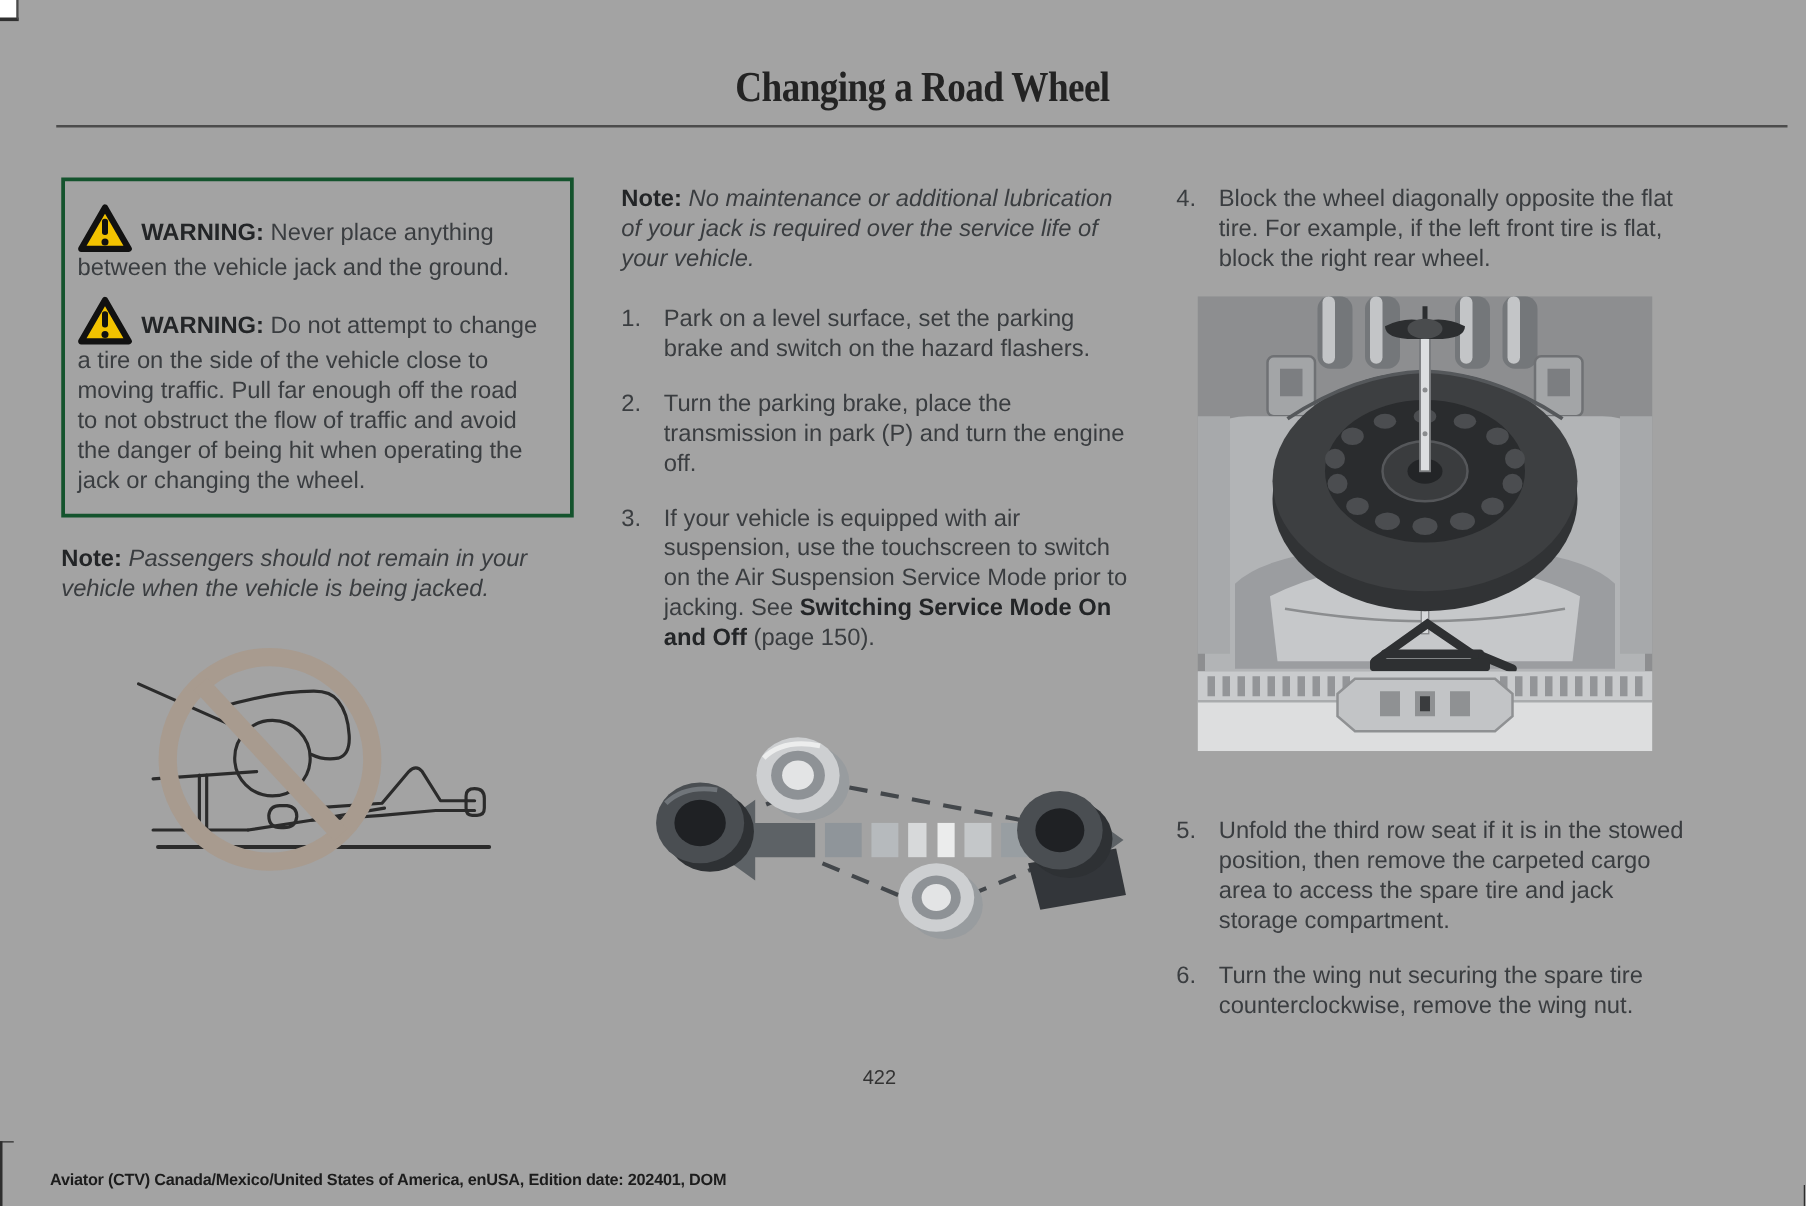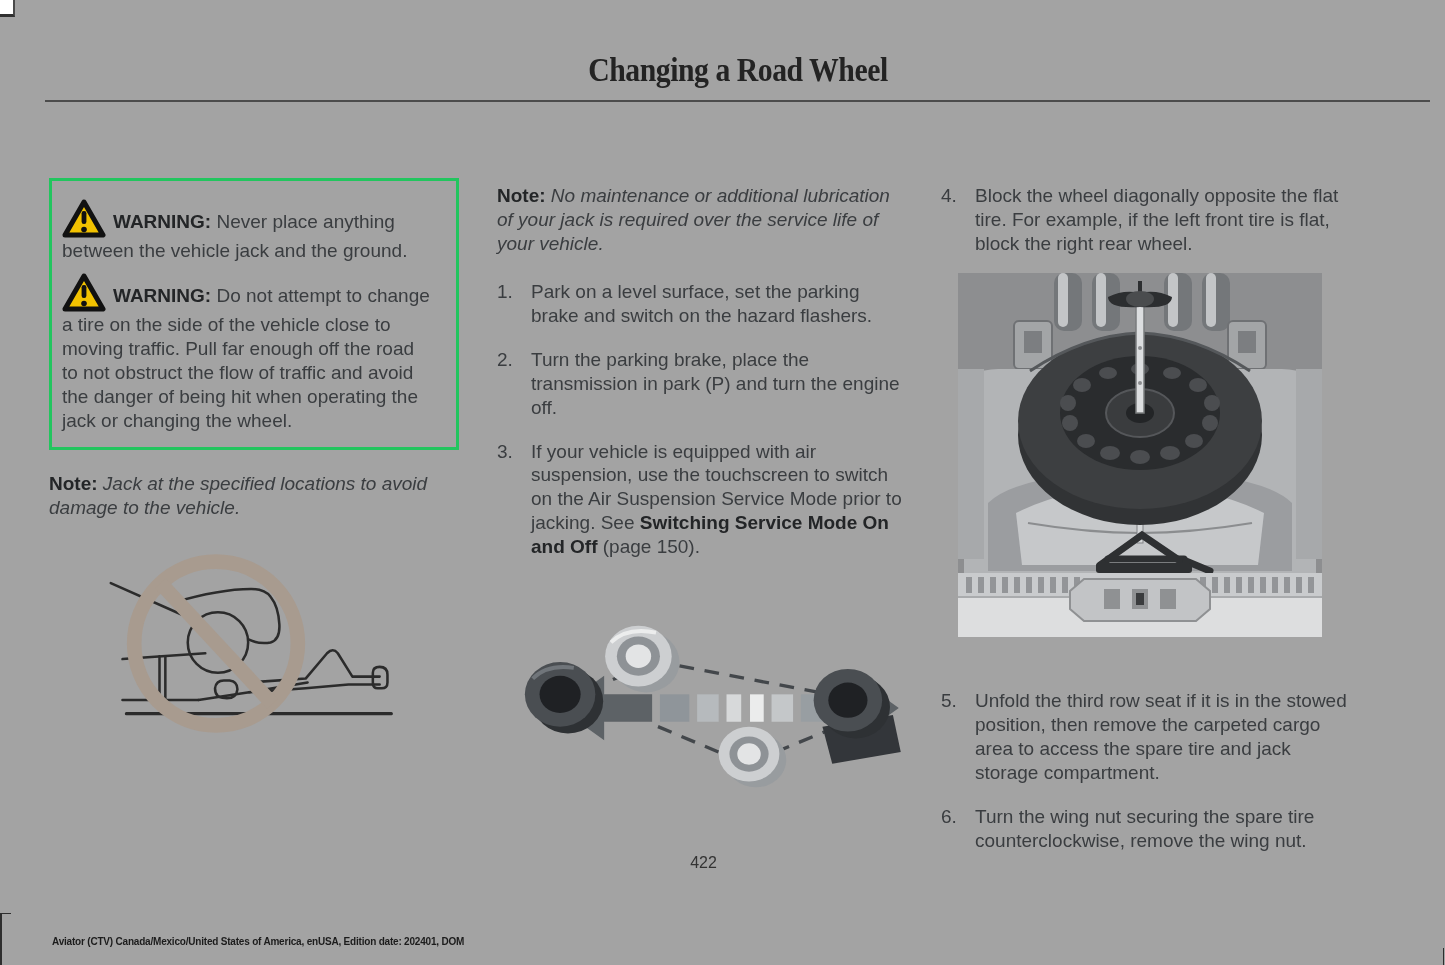--- a/index.html
+++ b/index.html
@@ -13,27 +13,27 @@
   
   .title-wrap { position: absolute; left: 45px; right: 15px; top: 50px; text-align: center; }
   h1.title {
     display: inline-block; font-family: "Liberation Serif", "DejaVu Serif", serif;
     font-weight: 700; font-size: 31px; color: #232323; letter-spacing: -0.5px;
     transform: scale(0.96, 1.1);
   }
   .rule { position: absolute; left: 45px; right: 15px; top: 100px; border-top: 2px solid #4c4c4c; }
 
   
-  .col { position: absolute; top: 148px; margin-top: 36px; }
+  .col { position: absolute; top: 148px; }
   .col-left  { left: 49px;  width: 410px; top: 142px; }
   .col-mid   { left: 497px; width: 413px; }
   .col-right { left: 941px; width: 412px; }
 
   
-  .warning-box { border: 3px solid #22c55e; padding: 10px 21px 14px 10px; }
+  .warning-box { border: 3px solid #14532d; padding: 10px 21px 14px 10px; }
   .warning { margin-top: 8px; }
   .warning + .warning { margin-top: 10px; }
   .warn-icon { display: inline-block; width: 44px; height: 40px; vertical-align: -11px; margin-right: 7px; }
   .warn-label { font-weight: 700; color: #232527; }
 
   .note { margin-top: 22px; }
   .note b { color: #232527; }
   .note i { font-style: italic; }
 
   
@@ -45,22 +45,22 @@
 
   .illus { margin: 26px auto 0 auto; }
   .illus svg { display: block; }
   .illus-nojack { width: 302px; }
   .illus-block { width: 402px; margin-top: 58px; }
 
   figure.photo { margin: 17px 0 0 17px; width: 364px; height: 364px; }
 
   .page-number { position: absolute; left: 497px; width: 413px; top: 853px; text-align: center; font-size: 16px; color: #333; }
   .footer {
-    position: absolute; left: 40px; top: 936px; font-size: 10px; font-weight: 700;
-    letter-spacing: -0.2px; color: #1c1c1c; margin-left: 12px;
+    position: absolute; left: 40px; top: 936px; font-size: 13px; font-weight: 700;
+    letter-spacing: -0.2px; color: #1c1c1c;
   }
 
   
   .artifact-corner {
     position: absolute; left: 0; top: 0; width: 15px; height: 17px; background: #fff;
     border-right: 2px solid #4a4a4a; border-bottom: 3px solid #303030;
   }
   .artifact-left-edge { position: absolute; left: 0; top: 913px; width: 11px; height: 52px;
     border-left: 2px solid #2e2e2e; border-top: 1px solid #2e2e2e; }
   .artifact-right-edge { position: absolute; right: 1px; top: 948px; width: 0; height: 17px; border-left: 1.5px solid #2e2e2e; }
@@ -96,21 +96,21 @@
             <rect x="19.6" y="12" width="4.8" height="13" rx="2.2" fill="#111"></rect>
             <circle cx="22" cy="30.5" r="2.8" fill="#111"></circle>
           </svg>
         </span><b class="warn-label">WARNING:</b>
         <span>Do not attempt to change a tire on the side of the vehicle close to moving traffic. Pull far enough off the road to not obstruct the flow of traffic and avoid the danger of being hit when operating the jack or changing the wheel.</span>
       </p>
     </div>
 
     <p class="note">
       <b>Note:</b>
-      <i>Jack at the specified locations to avoid damage to the vehicle.</i>
+      <i>Passengers should not remain in your vehicle when the vehicle is being jacked.</i>
     </p>
 
     <div class="illus illus-nojack">
       <svg viewBox="0 0 310 200" width="302" height="195" aria-hidden="true">
         <g stroke="#2b2b2b" stroke-width="2.6" fill="none" stroke-linecap="round" stroke-linejoin="round">
 
           <path d="M8 38 L80 70"></path>
 
           <path d="M72 58 Q120 44 152 44 Q166 44 172 52 Q180 62 181 80 Q182 96 172 99 Q160 101 150 96"></path>
           <path d="M20 116 L105 110"></path>

